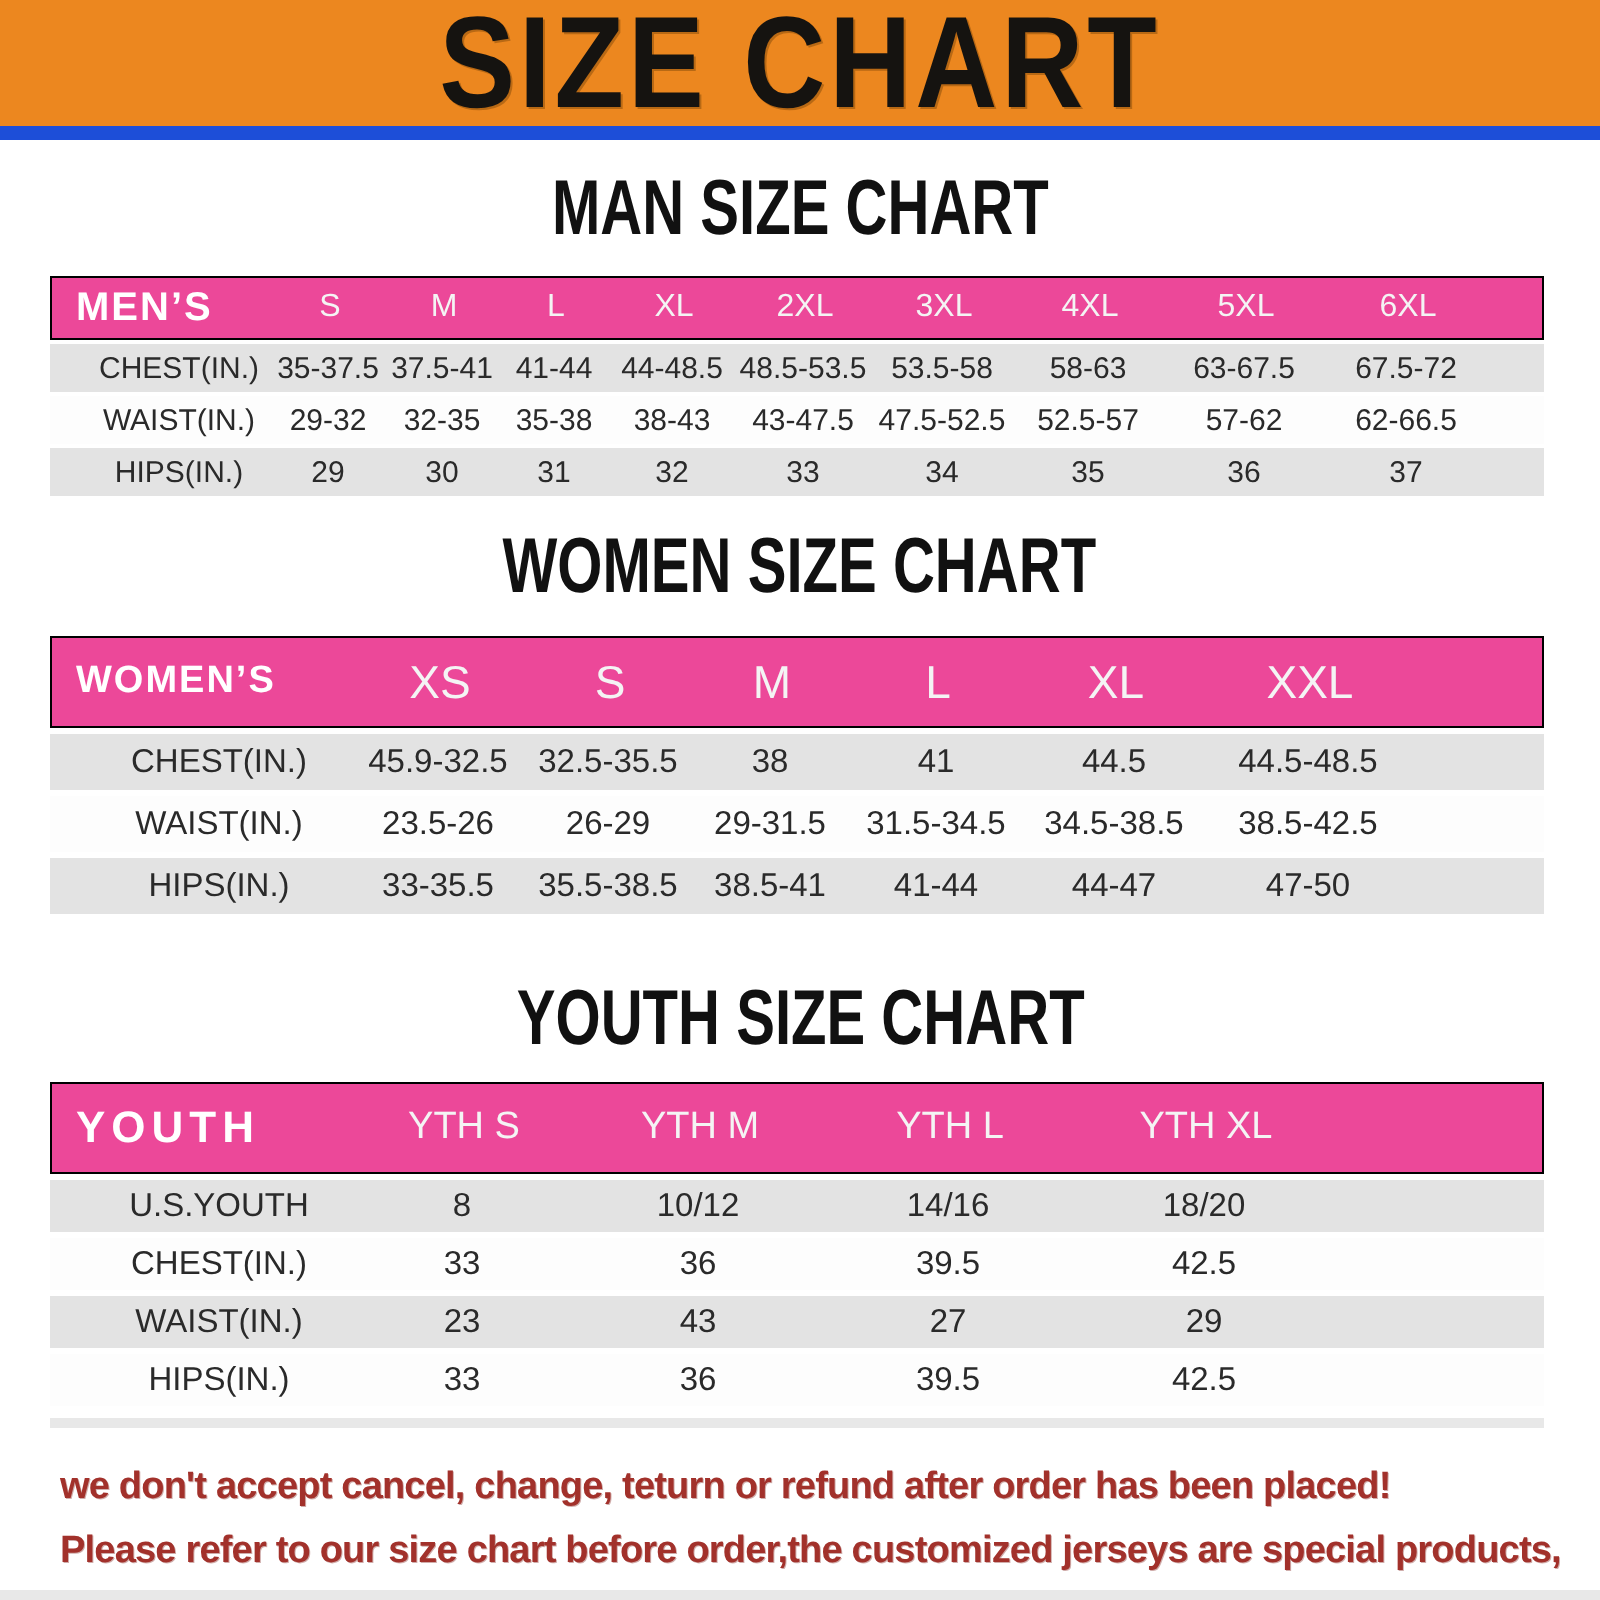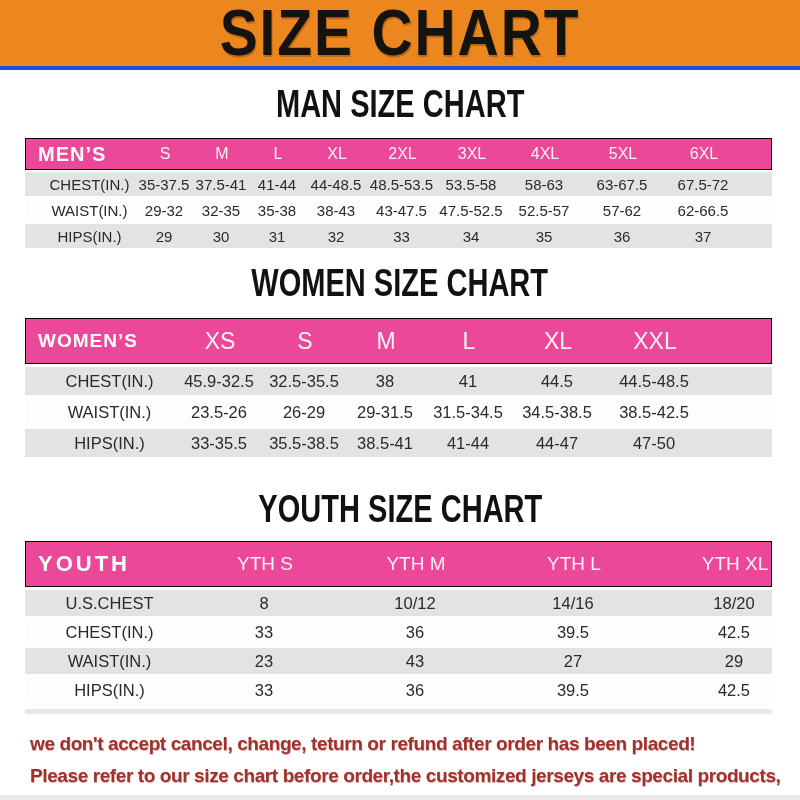--- a/index.html
+++ b/index.html
@@ -2,21 +2,21 @@
 <html><head>
 <meta charset="utf-8">
 <style>
   * { margin:0; padding:0; box-sizing:border-box; }
   html,body { width:800px; background:#ffffff; font-family:"Liberation Sans", sans-serif; }
   body { width:800px; height:800px; overflow:hidden; }
 
   
   .banner {
     height:70px; background:#ec871f;
-    border-bottom:4px solid #1d4ed8;
+    border-bottom:7px solid #1d4ed8;
     display:flex; align-items:center; justify-content:center;
   }
   .banner-title {
     font-size:58px; font-weight:800; color:#151310;
     letter-spacing:2px; line-height:1;
     transform:scale(0.98,1.12); transform-origin:center;
     text-shadow:1px 1px 0 rgba(90,50,0,.35);
   }
 
   
@@ -33,21 +33,21 @@
 
   
   .tbl { margin:0 28px 0 25px; }
   .tbl.men   { margin-top:16px; }
   .tbl.women { margin-top:17px; }
   .tbl.youth { margin-top:14px; }
 
   .grid { display:grid; align-items:center; }
   .men-grid   { grid-template-columns:110px 58px 56px 56px 62px 69px 70px 76px 80px 82px 1fr; }
   .women-grid { grid-template-columns:150px 88px 82px 80px 86px 92px 102px 1fr; }
-  .youth-grid { grid-template-columns:150px 112px 124px 126px 130px 1fr;gap:33px; }
+  .youth-grid { grid-template-columns:150px 112px 124px 126px 130px 1fr; }
 
   .thead {
     background:#ec4899; color:#ffffff;
     border:1px solid #000; margin-bottom:2px;
   }
   .men .thead   { height:32px; }
   .women .thead { height:46px; margin-bottom:3px; }
   .youth .thead { height:46px; margin-bottom:3px; }
 
   .th-label {
@@ -196,21 +196,21 @@
 </h2>
 <div class="tbl youth">
   <div class="thead grid youth-grid">
     <div class="th-label">YOUTH</div>
     <div class="th">YTH S</div>
     <div class="th">YTH M</div>
     <div class="th">YTH L</div>
     <div class="th">YTH XL</div>
   </div>
   <div class="trow gray grid youth-grid">
-    <div class="td-label">U.S.CHEST</div>
+    <div class="td-label">U.S.YOUTH</div>
     <div class="td">8</div>
     <div class="td">10/12</div>
     <div class="td">14/16</div>
     <div class="td">18/20</div>
   </div>
   <div class="trow white grid youth-grid">
     <div class="td-label">CHEST(IN.)</div>
     <div class="td">33</div>
     <div class="td">36</div>
     <div class="td">39.5</div>

